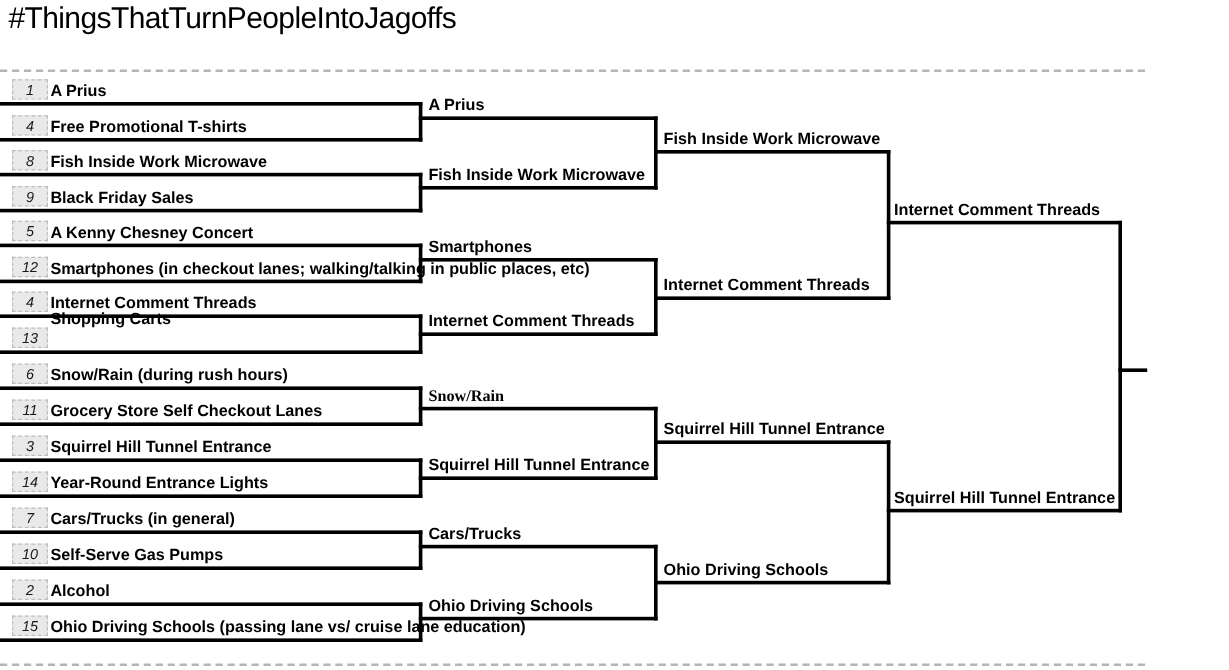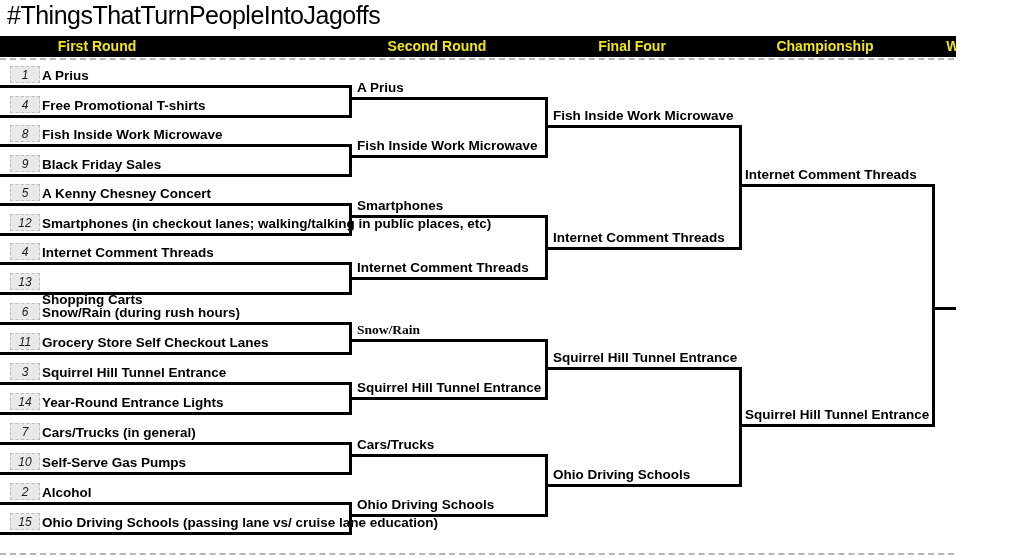--- a/index.html
+++ b/index.html
@@ -34,27 +34,20 @@
     background:#e9e9e9;border:1px dashed #bdbdbd;box-sizing:border-box;
     font-size:12px;font-style:italic;color:#1a1a1a;text-align:center;
   }
 </style>
 </head>
 <body>
 
 <div id="stage">
   <div id="page-title">#ThingsThatTurnPeopleIntoJagoffs</div>
 
-  <div id="header-bar">
-    <span class="hdr-label" style="left:97px">First Round</span>
-    <span class="hdr-label" style="left:437px">Second Round</span>
-    <span class="hdr-label" style="left:632px">Final Four</span>
-    <span class="hdr-label" style="left:825px">Championship</span>
-    <span class="hdr-label" style="left:970px">Winner</span>
-  </div>
 
   <div class="dash-rule" style="top:58px"></div>
   <div class="dash-rule" style="top:553px"></div>
 
   <div id="bracket">
       <div class="hline" style="left: 0px; top: 85px; width: 352px;"></div>
       <div class="seed-box" style="top: 66px;">1</div>
       <div class="entry-label" style="left: 42px; top: 68px;">A Prius</div>
       <div class="hline" style="left: 0px; top: 115px; width: 352px;"></div>
       <div class="seed-box" style="top: 96px;">4</div>
@@ -69,21 +62,21 @@
       <div class="seed-box" style="top: 184px;">5</div>
       <div class="entry-label" style="left: 42px; top: 186px;">A Kenny Chesney Concert</div>
       <div class="hline" style="left: 0px; top: 233px; width: 352px;"></div>
       <div class="seed-box" style="top: 214px;">12</div>
       <div class="entry-label" style="left: 42px; top: 216px;">Smartphones (in checkout lanes; walking/talking in public places, etc)</div>
       <div class="hline" style="left: 0px; top: 262px; width: 352px;"></div>
       <div class="seed-box" style="top: 243px;">4</div>
       <div class="entry-label" style="left: 42px; top: 245px;">Internet Comment Threads</div>
       <div class="hline" style="left: 0px; top: 292px; width: 352px;"></div>
       <div class="seed-box" style="top: 273px;">13</div>
-      <div class="entry-label" style="left: 42px; top: 292px;">Shopping Carts</div>
+      <div class="entry-label" style="left: 42px; top: 258px;">Shopping Carts</div>
       <div class="hline" style="left: 0px; top: 322px; width: 352px;"></div>
       <div class="seed-box" style="top: 303px;">6</div>
       <div class="entry-label" style="left: 42px; top: 305px;">Snow/Rain (during rush hours)</div>
       <div class="hline" style="left: 0px; top: 352px; width: 352px;"></div>
       <div class="seed-box" style="top: 333px;">11</div>
       <div class="entry-label" style="left: 42px; top: 335px;">Grocery Store Self Checkout Lanes</div>
       <div class="hline" style="left: 0px; top: 382px; width: 352px;"></div>
       <div class="seed-box" style="top: 363px;">3</div>
       <div class="entry-label" style="left: 42px; top: 365px;">Squirrel Hill Tunnel Entrance</div>
       <div class="hline" style="left: 0px; top: 412px; width: 352px;"></div>

